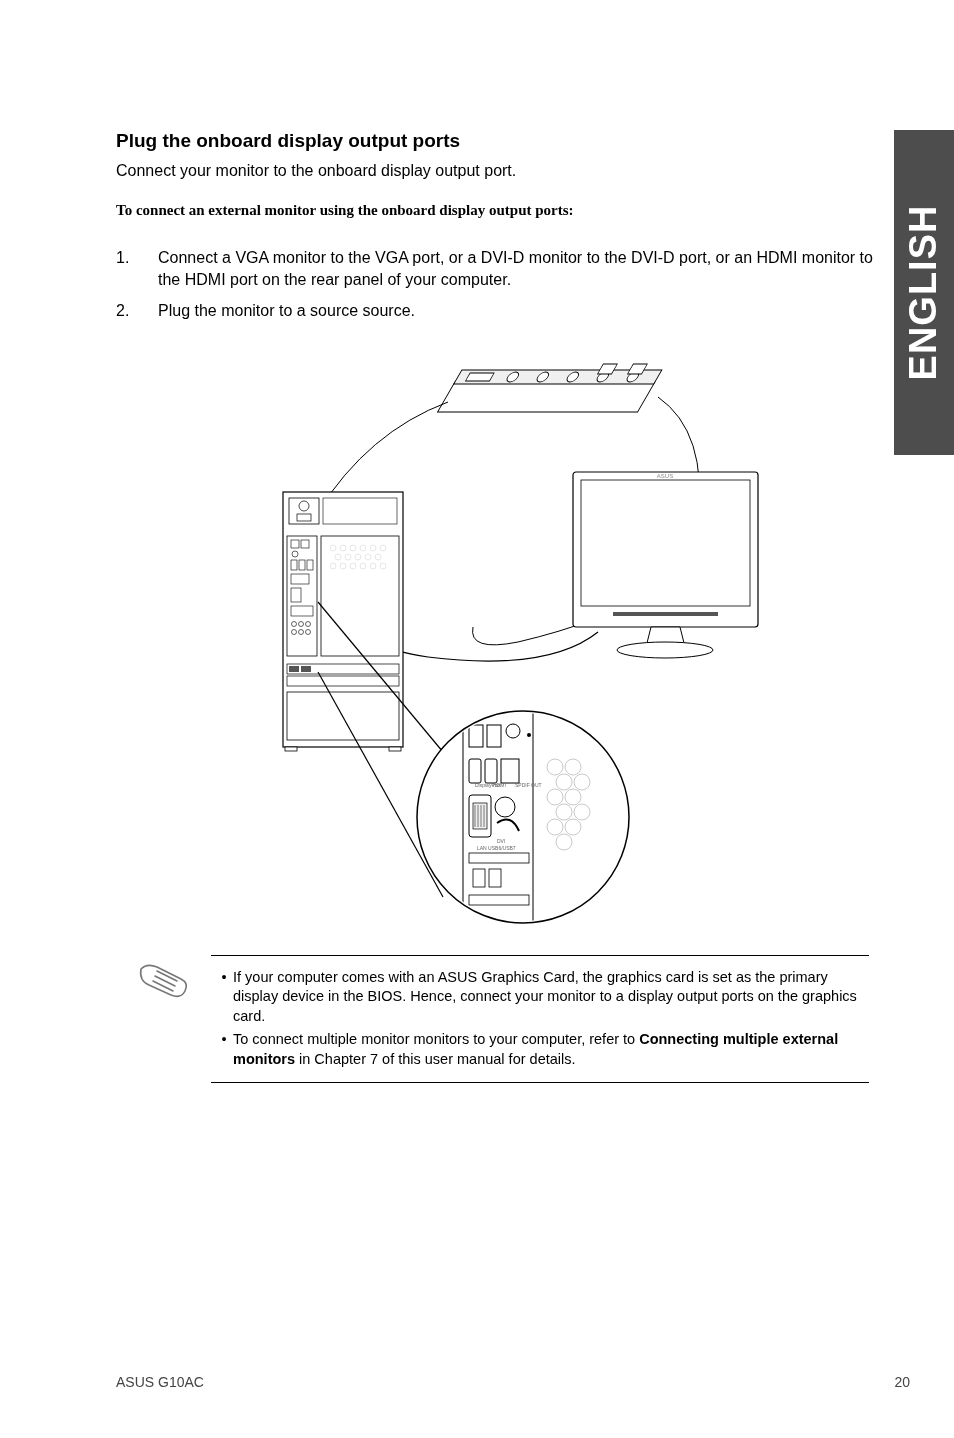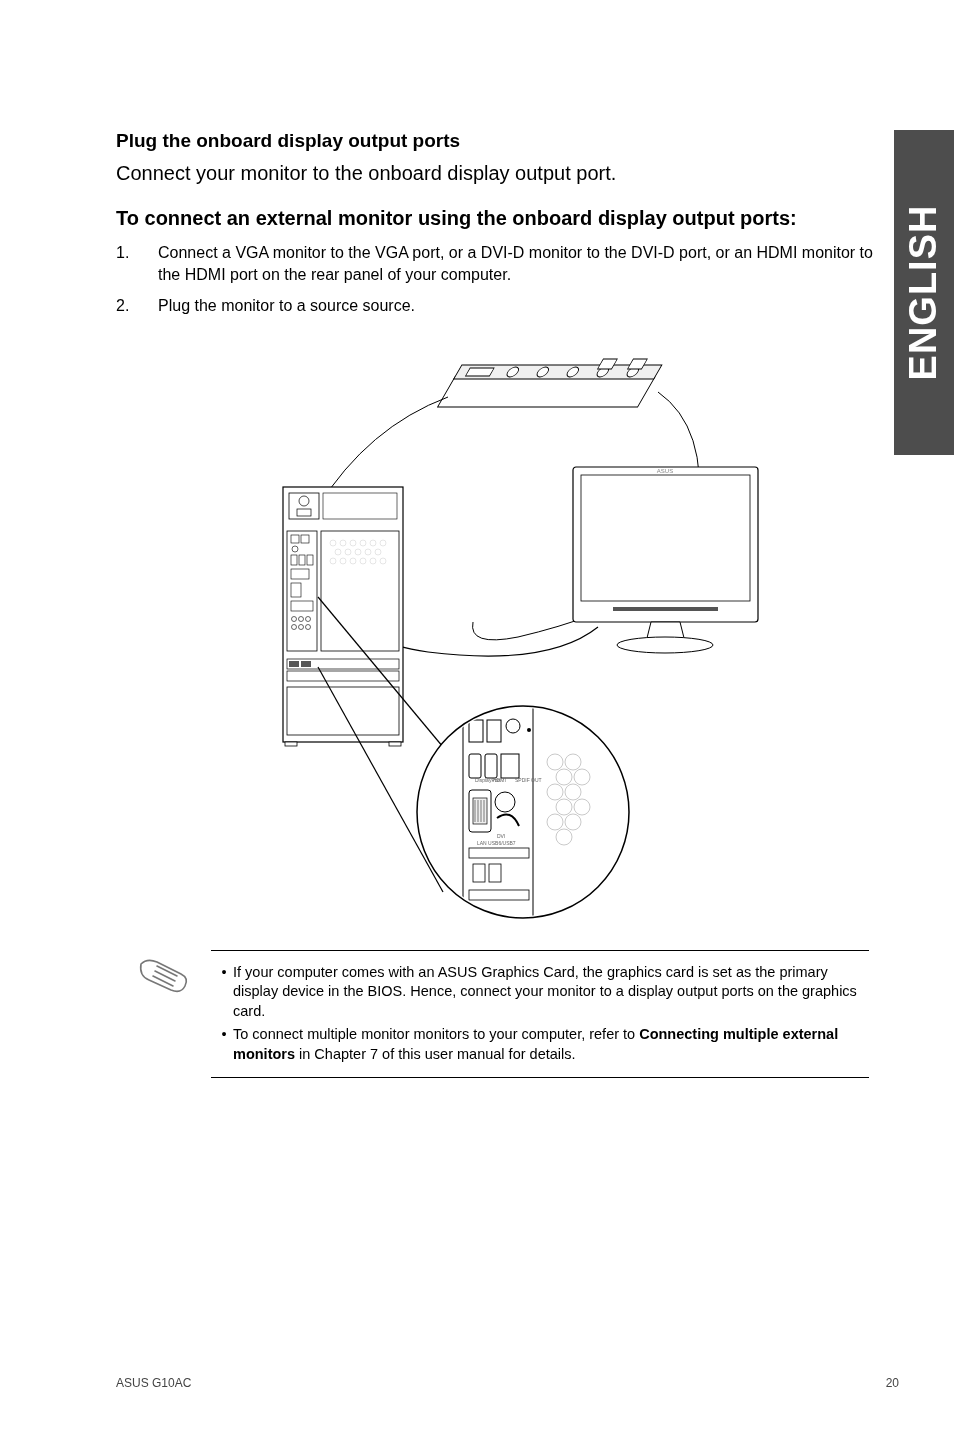--- a/index.html
+++ b/index.html
@@ -34,27 +34,28 @@
     transform: rotate(-90deg);
     letter-spacing: 1px;
     font-family: Arial, sans-serif;
   }
   h2.section-title {
     font-size: 19px;
     font-weight: bold;
     margin-bottom: 10px;
   }
   p.intro {
-    font-size: 20px;
+    font-size: 16px;
     margin-bottom: 22px;
   }
   p.subhead {
-    font-size: 20px;
+    font-size: 15px;
     font-weight: bold;
-    margin-bottom: 12px;
+    margin-bottom: 28px;
+    font-family: Liberation Serif, serif;
   }
   ol.steps {
     list-style: none;
     margin-bottom: 20px;
   }
   ol.steps li {
     display: flex;
     font-size: 16px;
     margin-bottom: 10px;
     line-height: 1.35;
@@ -98,24 +99,24 @@
   .note-body li .bullet {
     width: 18px;
     flex-shrink: 0;
     text-align: center;
   }
   .note-body li .txt { flex: 1; }
   .footer {
     position: absolute;
     bottom: 48px;
     left: 116px;
-    right: 55px;
+    right: 44px;
     display: flex;
     justify-content: space-between;
-    font-size: 12px;
+    font-size: 14px;
     color: #444;
   }
 </style>
 </head>
 <body>
 
 <div class="page">
 
   <div class="side-tab">
     <span>ENGLISH</span>

